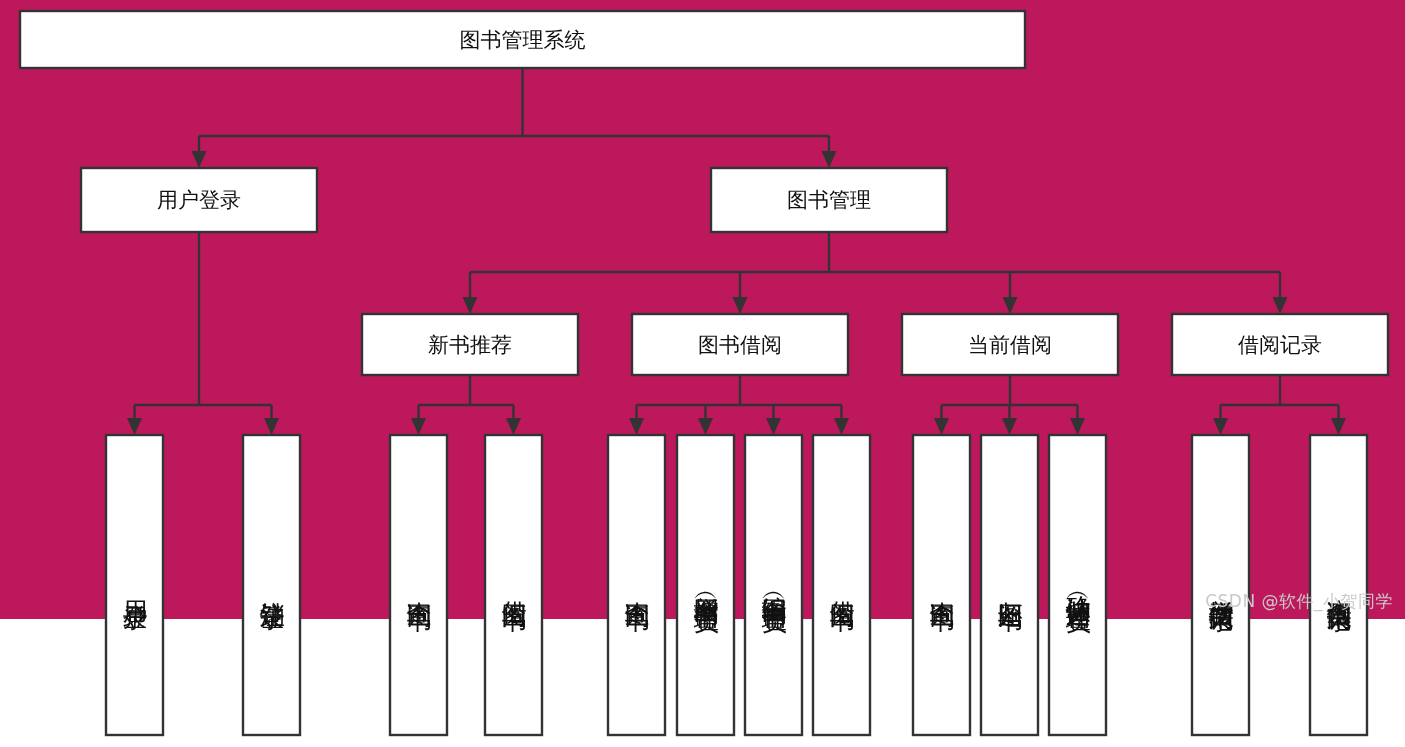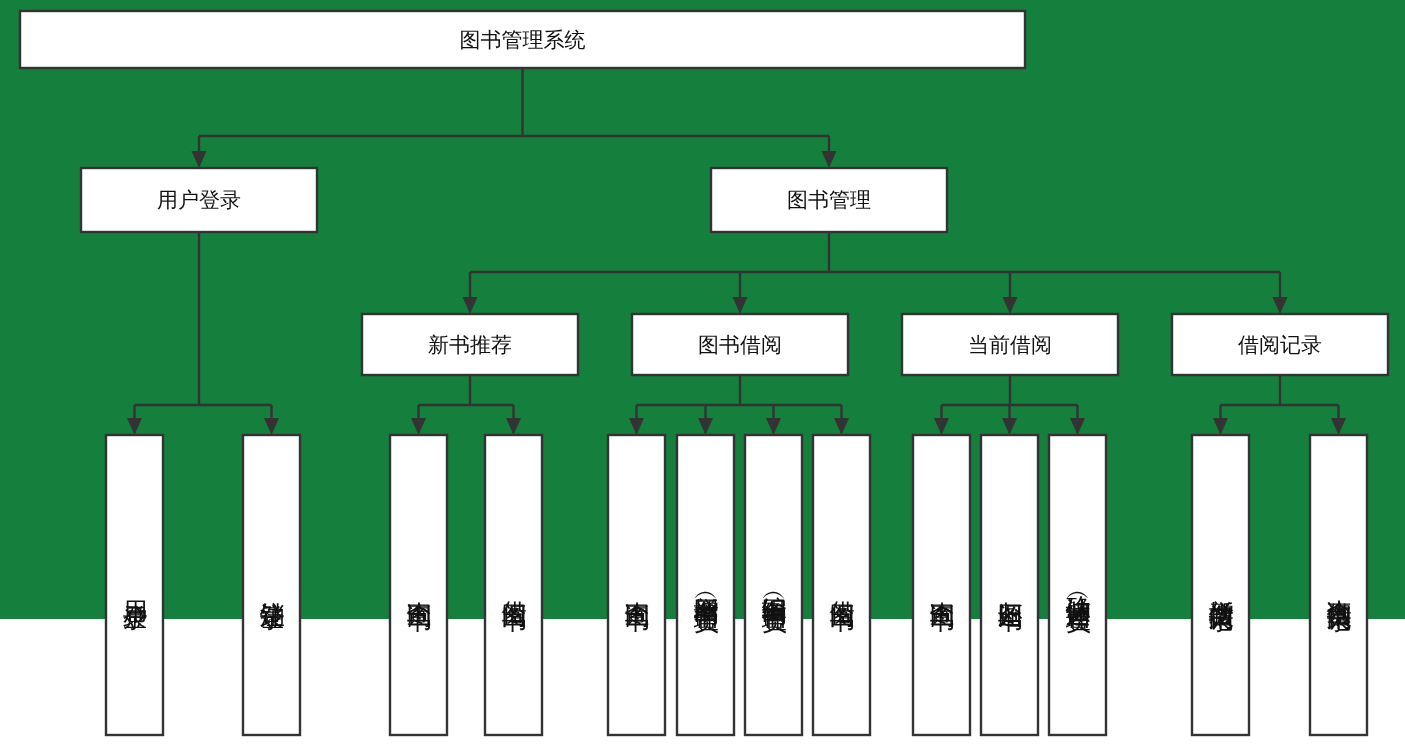--- a/index.html
+++ b/index.html
@@ -10,21 +10,21 @@
   body {
     width: 1405px;
     height: 747px;
     overflow: hidden;
     font-family: "DejaVu Sans", "Liberation Sans", sans-serif;
   }
   #diagram-root {
     position: relative;
     width: 1405px;
     height: 619px;
-    background: #15803d;
+    background: #be185d;
     text-decoration: underline;
   }
   svg.flow-canvas {
     position: absolute;
     left: 0;
     top: 0;
     width: 1405px;
     height: 747px;
     display: block;
   }
@@ -249,13 +249,14 @@
         <span class="leaf-label">确认归还（管理员）</span>
       </div>
       <div class="leaf-label-wrap" style="left: 1192px; top: 435px; width: 57px; height: 300px; align-items: center; justify-content: center;">
         <span class="leaf-label">新增借阅记录</span>
       </div>
       <div class="leaf-label-wrap" style="left: 1310px; top: 435px; width: 57px; height: 300px; align-items: center; justify-content: center;">
         <span class="leaf-label">查询借阅记录</span>
       </div>
     </div>
 
+  <div class="watermark">CSDN @软件_小贺同学</div>
 </div>
 
 </body></html>

